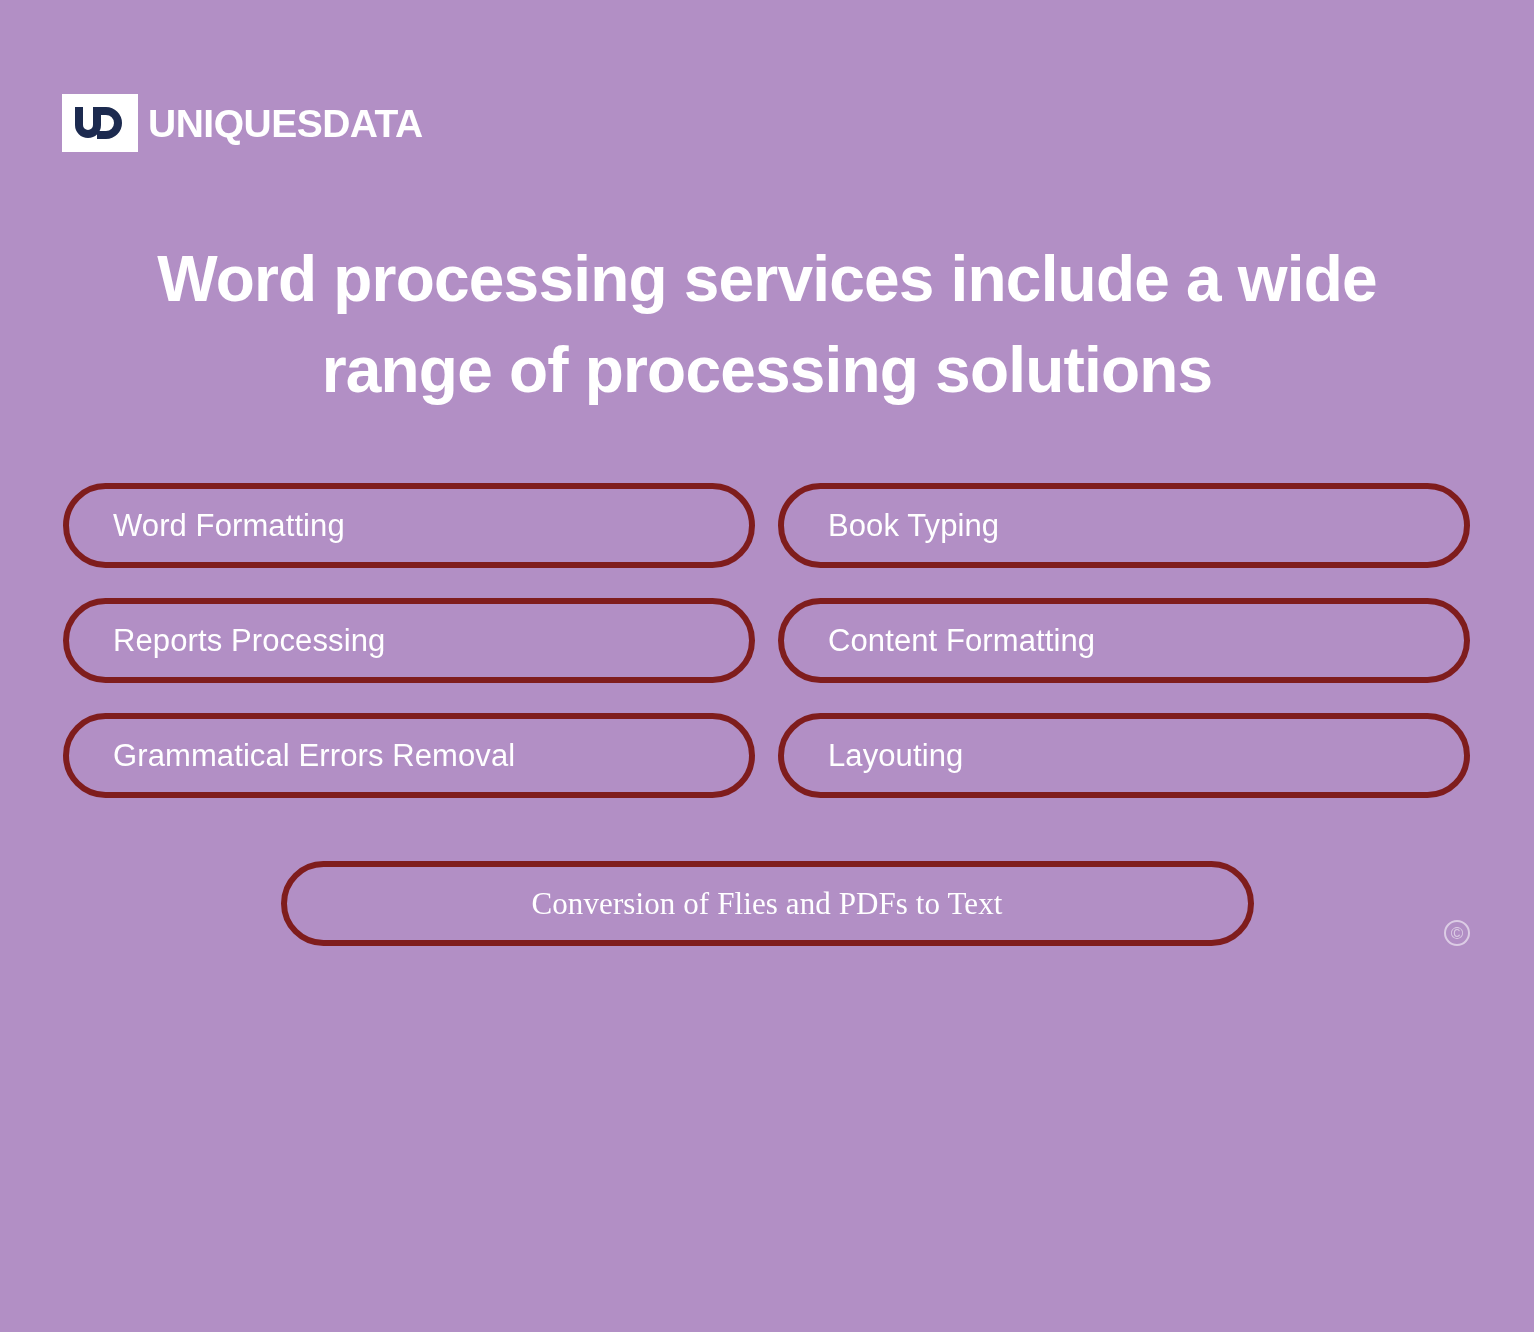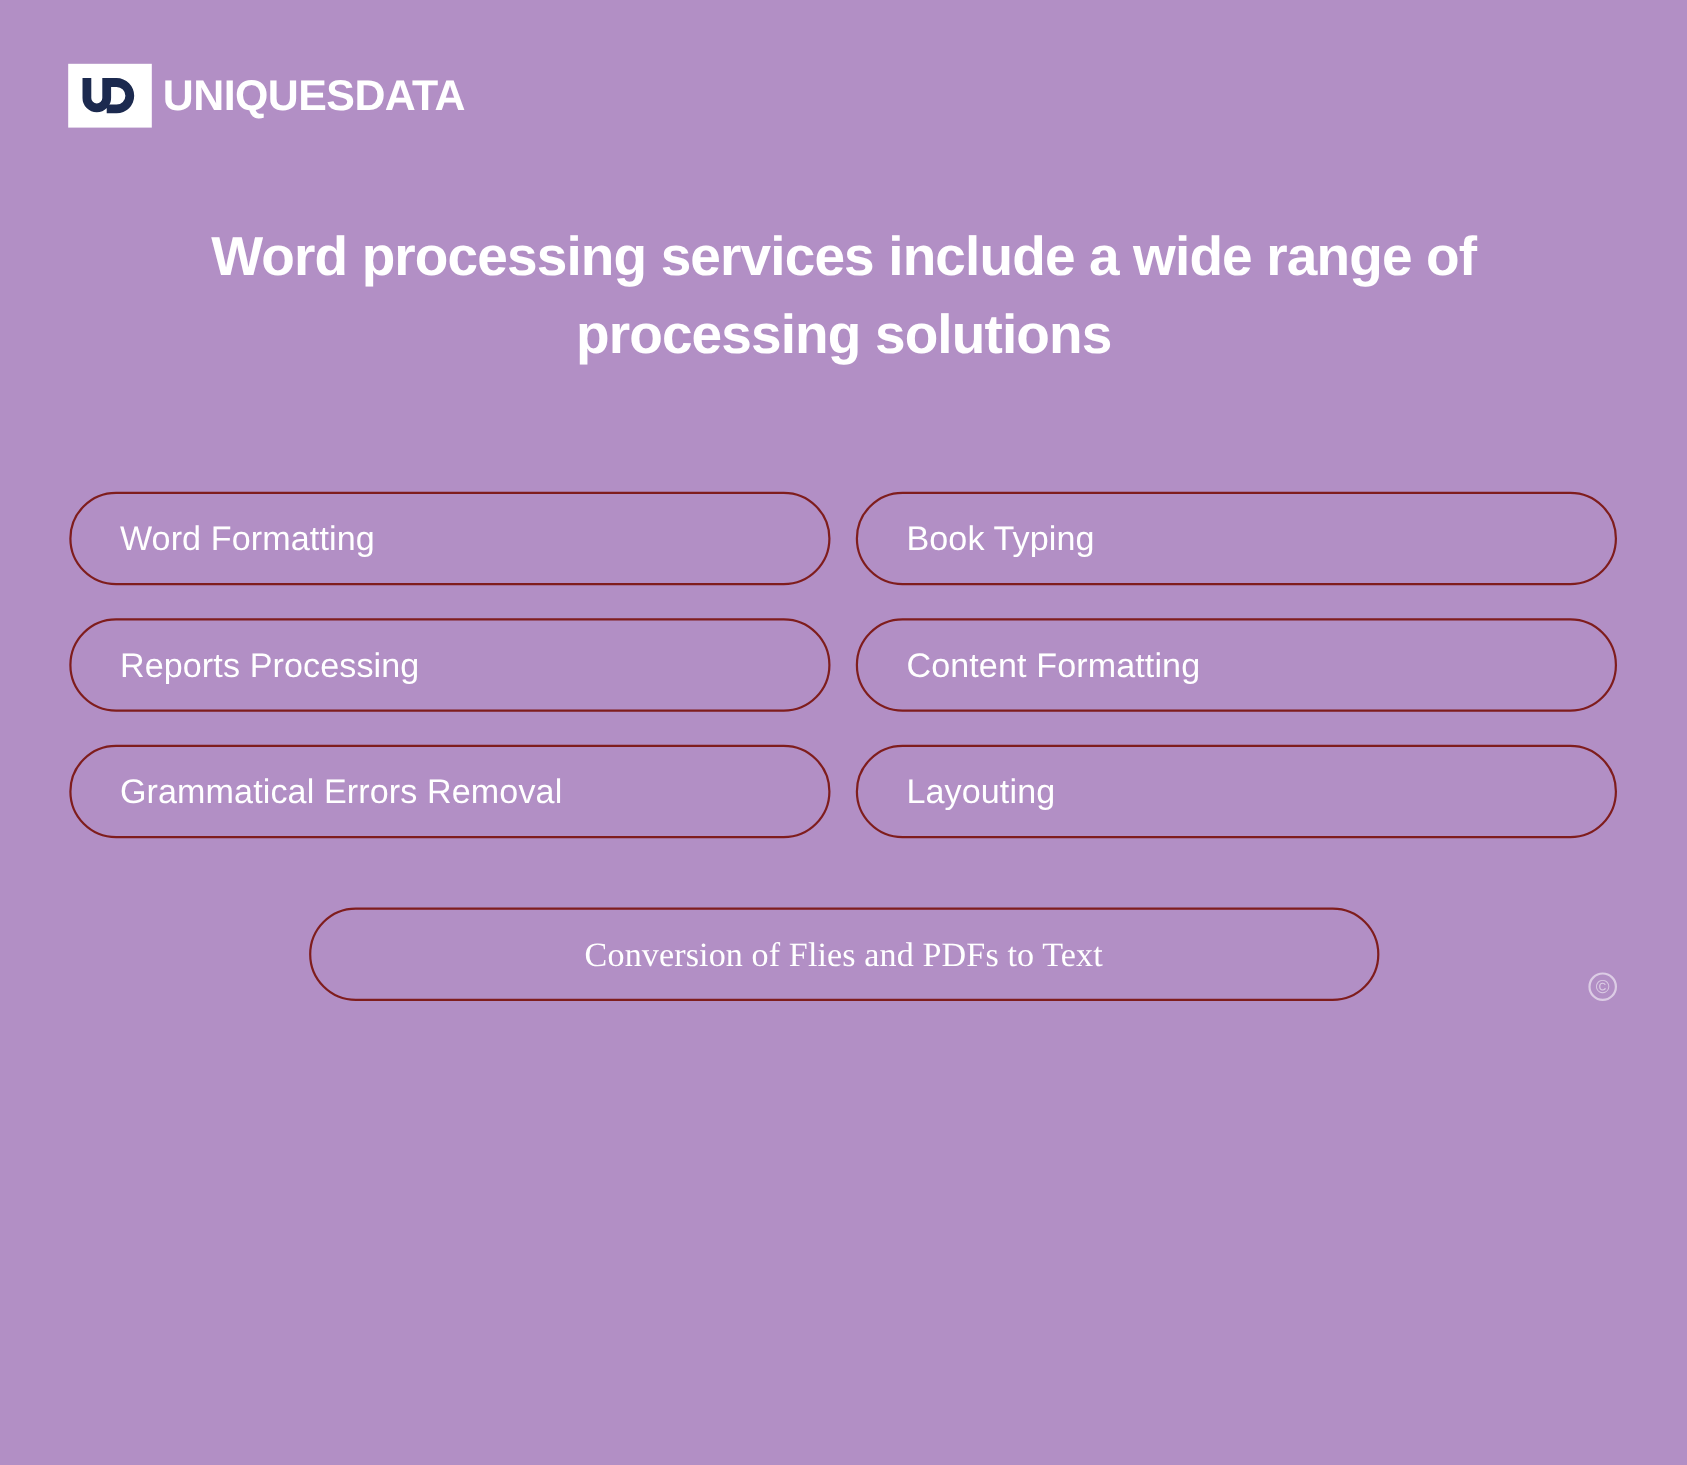--- a/index.html
+++ b/index.html
@@ -15,20 +15,21 @@
     background:#b28fc5;
     font-family:"Liberation Sans", sans-serif;
     -webkit-font-smoothing:antialiased;
   }
 
   .poster {
     position:relative;
     width:1534px;
     height:959px;
     background:#b28fc5;
+    margin-top:36px;
   }
 
   
   .brand {
     position:absolute;
     left:62px;
     top:58px;
     display:flex;
     align-items:center;
     gap:10px;
@@ -56,42 +57,42 @@
   }
 
   
   .title {
     position:absolute;
     left:0;
     top:198px;
     width:1534px;
     text-align:center;
     color:#ffffff;
-    font-size:50px;
+    font-size:64px;
     font-weight:800;
     line-height:1.42;
     letter-spacing:-0.8px;
     padding:0 120px;
   }
 
   
   .grid {
     position:absolute;
     left:63px;
     top:447px;
     width:1408px;
     display:flex;
     flex-wrap:wrap;
     column-gap:23px;
     row-gap:30px;
   }
 
   .pill {
     height:85px;
-    border:2px solid #7f1d1d;
+    border:6px solid #7f1d1d;
     border-radius:999px;
     background:transparent;
     display:flex;
     align-items:center;
     color:#ffffff;
     font-size:31px;
     font-weight:400;
     letter-spacing:0.1px;
     white-space:nowrap;
   }

